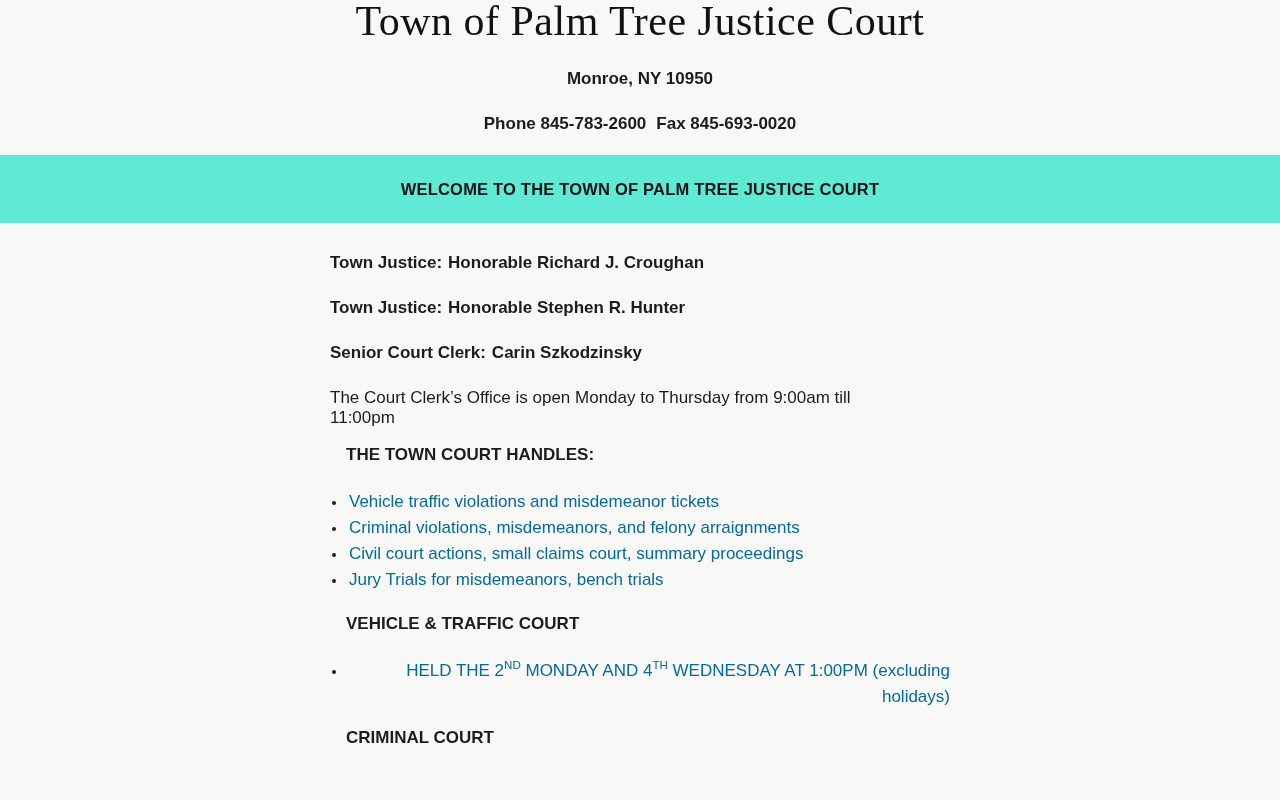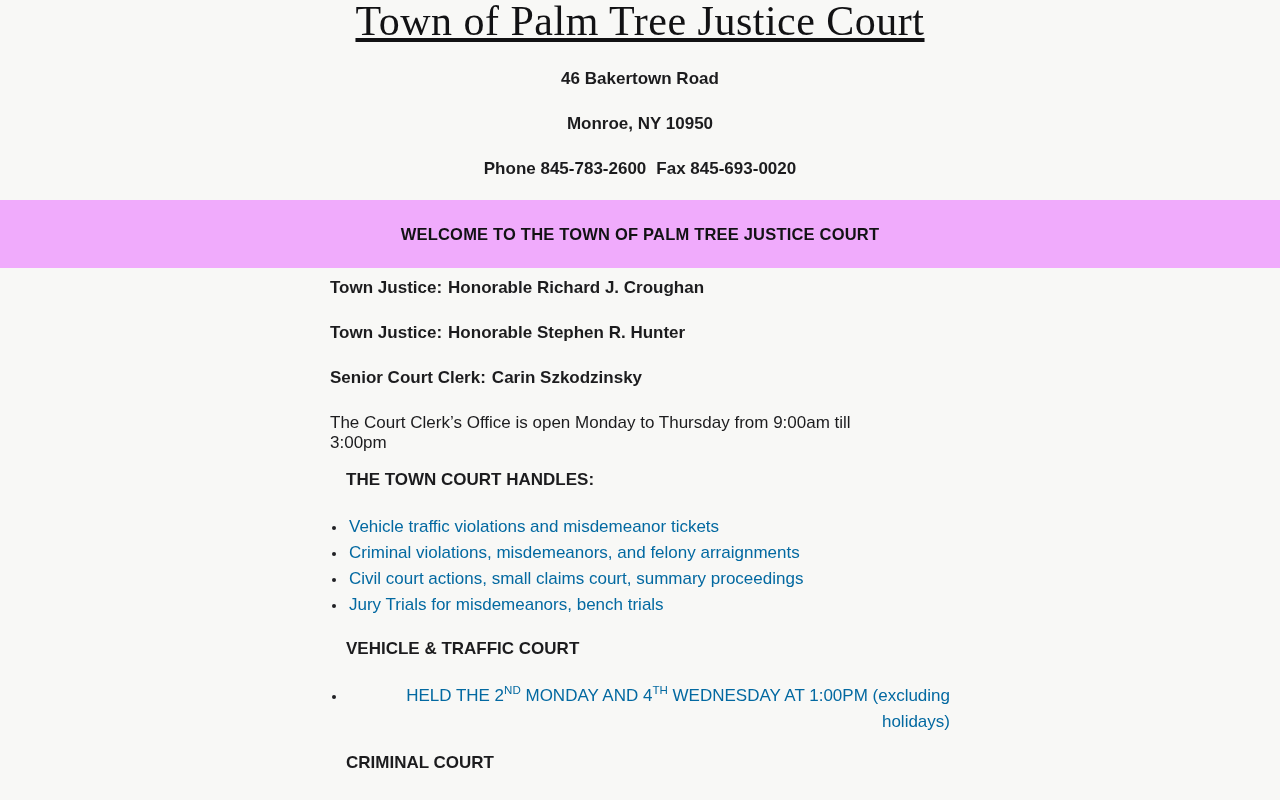--- a/index.html
+++ b/index.html
@@ -20,51 +20,50 @@
     text-align: center;
   }
   .page-title {
     font-family: "Liberation Serif", "DejaVu Serif", serif;
     font-weight: 400;
     font-size: 42px;
     line-height: 44px;
     margin: -1px 0 0 0;
     letter-spacing: 0.5px;
     color: #121214;
-    text-decoration: underline;
   }
   .addr-line {
     font-weight: 700;
     font-size: 17px;
     line-height: 19px;
     margin: 26px 0 0 0;
   }
   .fax-part {
     margin-left: 10px;
   }
   .welcome-banner {
     margin-top: 22px;
     width: 100%;
     height: 68px;
-    background: #f0abfc;
+    background: #5eead4;
     display: flex;
     align-items: center;
     justify-content: center;
   }
   .welcome-banner h2 {
     margin: 0;
     font-size: 16.5px;
     font-weight: 700;
     letter-spacing: 0.2px;
     color: #121214;
   }
   .content {
     width: 620px;
     margin: 0 auto;
-    padding-top: 10px;
+    padding-top: 30px;
     font-size: 17px;
   }
   .staff-line {
     font-weight: 700;
     font-size: 17px;
     line-height: 19px;
     margin: 0 0 26px 0;
   }
   .staff-name {
     margin-left: 6px;
@@ -102,41 +101,40 @@
     font-size: 68%;
     vertical-align: super;
     line-height: 0;
   }
 </style>
 </head>
 <body>
 
 <header class="site-header">
   <h1 class="page-title">Town of Palm Tree Justice Court</h1>
-  <p class="addr-line">46 Bakertown Road</p>
   <p class="addr-line">Monroe, NY 10950</p>
   <p class="addr-line"><span>Phone 845-783-2600</span><span class="fax-part">Fax 845-693-0020</span></p>
 </header>
 
 <div class="welcome-banner">
   <h2>WELCOME TO THE TOWN OF PALM TREE JUSTICE COURT</h2>
 </div>
 
 <main class="content">
 
   <p class="staff-line"><span>Town Justice:</span><span class="staff-name">Honorable Richard J. Croughan</span></p>
 
   <p class="staff-line"><span>Town Justice:</span><span class="staff-name">Honorable Stephen R. Hunter</span></p>
 
   <p class="staff-line"><span>Senior Court Clerk:</span><span class="staff-name">Carin Szkodzinsky</span></p>
 
   <p class="hours">
     </p>
     <div>The Court Clerk’s Office is open Monday to Thursday from 9:00am till</div>
-    <div>3:00pm</div>
+    <div>11:00pm</div>
   <p></p>
 
   <h3 class="section-heading handles-heading">THE TOWN COURT HANDLES:</h3>
 
   <ul class="bullet-list">
     <li>Vehicle traffic violations and misdemeanor tickets</li>
     <li>Criminal violations, misdemeanors, and felony arraignments</li>
     <li>Civil court actions, small claims court, summary proceedings</li>
     <li>Jury Trials for misdemeanors, bench trials</li>
   </ul>

